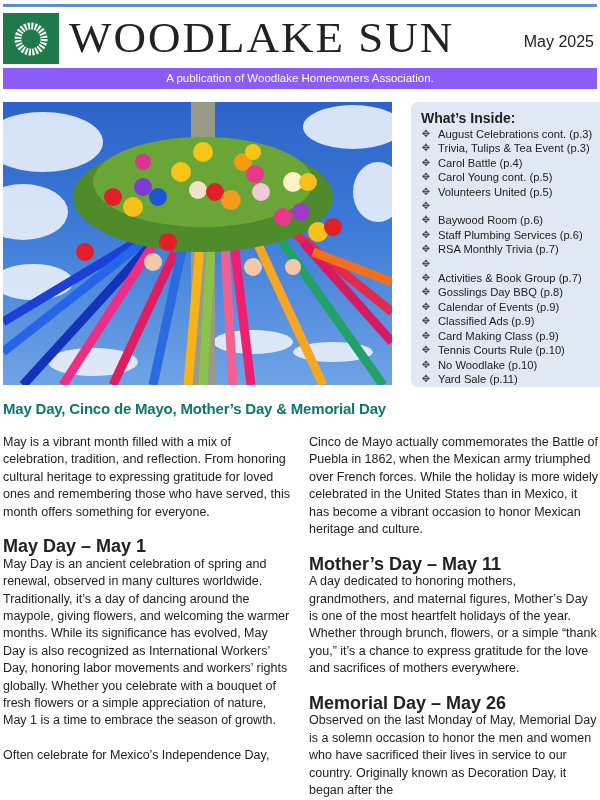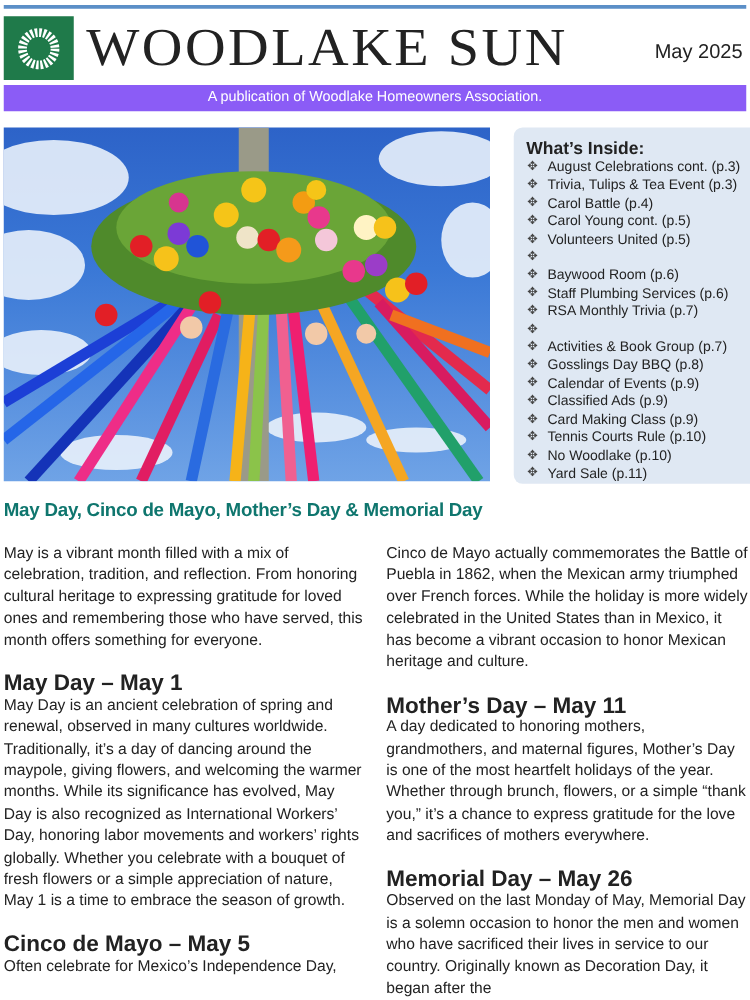--- a/index.html
+++ b/index.html
@@ -198,21 +198,20 @@
 
 <h2 class="headline">May Day, Cinco de Mayo, Mother’s Day &amp; Memorial Day</h2>
 
 <div class="col left">
   <p>May is a vibrant month filled with a mix of celebration, tradition, and reflection. From honoring cultural heritage to expressing gratitude for loved ones and remembering those who have served, this month offers something for everyone.</p>
   <div class="section">
     <h4>May Day – May 1</h4>
     <div>May Day is an ancient celebration of spring and renewal, observed in many cultures worldwide. Traditionally, it’s a day of dancing around the maypole, giving flowers, and welcoming the warmer months. While its significance has evolved, May Day is also recognized as International Workers’ Day, honoring labor movements and workers’ rights globally. Whether you celebrate with a bouquet of fresh flowers or a simple appreciation of nature, May 1 is a time to embrace the season of growth.</div>
   </div>
   <div class="section">
-    <h4>Cinco de Mayo – May 5</h4>
     <div>Often celebrate for Mexico’s Independence Day,</div>
   </div>
 </div>
 
 <div class="col right">
   <p>Cinco de Mayo actually commemorates the Battle of Puebla in 1862, when the Mexican army triumphed over French forces. While the holiday is more widely celebrated in the United States than in Mexico, it has become a vibrant occasion to honor Mexican heritage and culture.</p>
   <div class="section">
     <h4>Mother’s Day – May 11</h4>
     <div>A day dedicated to honoring mothers, grandmothers, and maternal figures, Mother’s Day is one of the most heartfelt holidays of the year. Whether through brunch, flowers, or a simple “thank you,” it’s a chance to express gratitude for the love and sacrifices of mothers everywhere.</div>
   </div>

